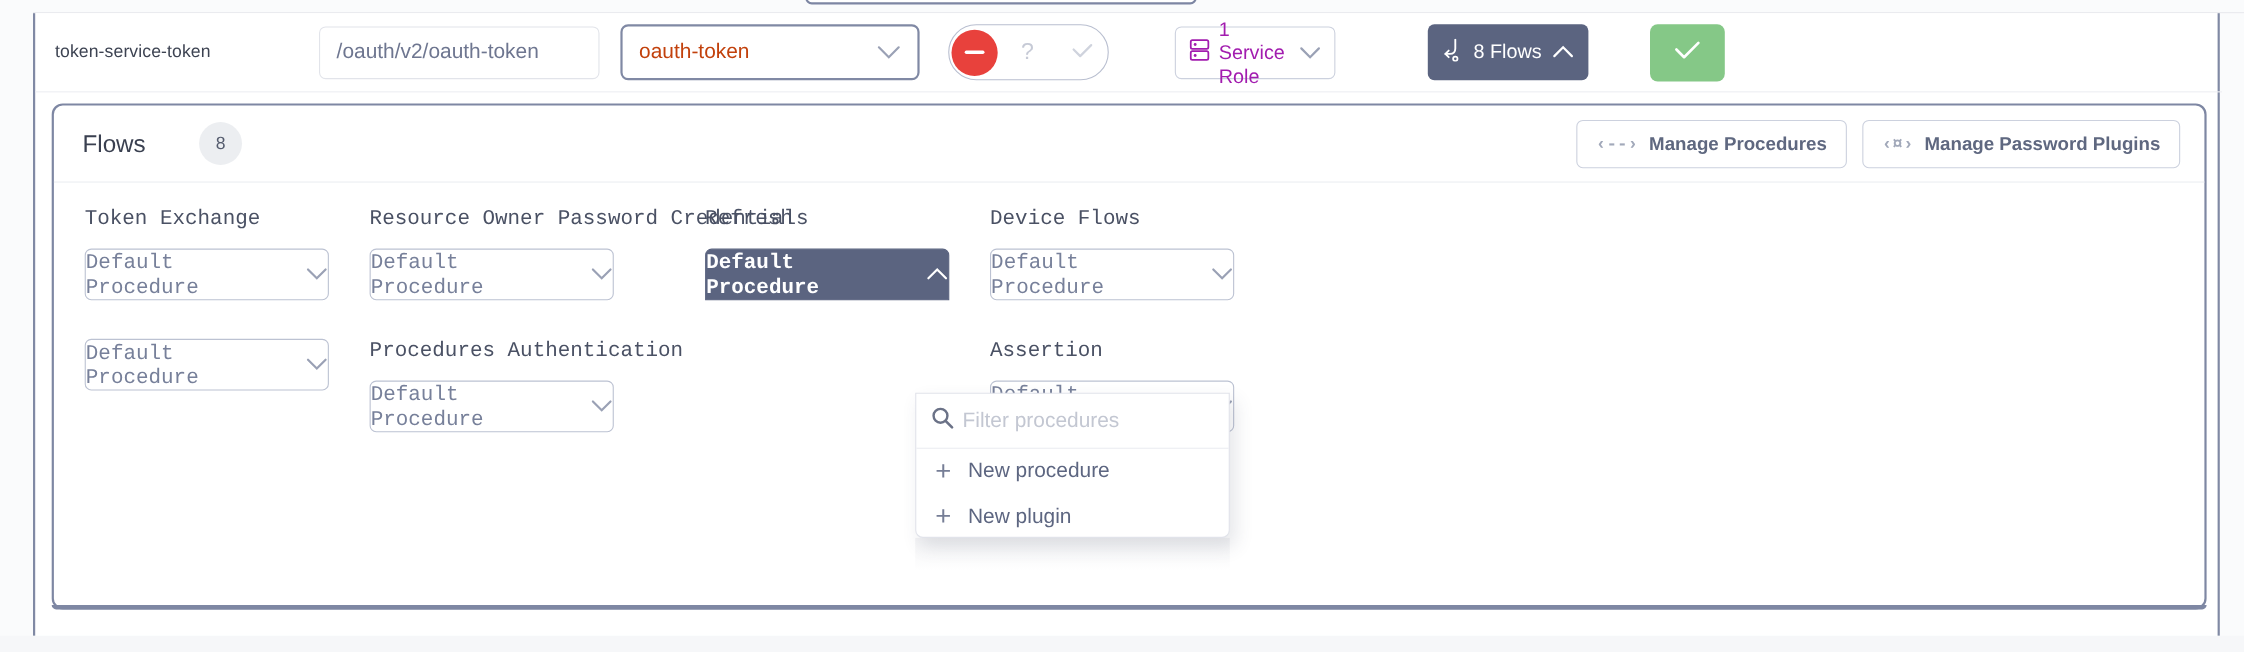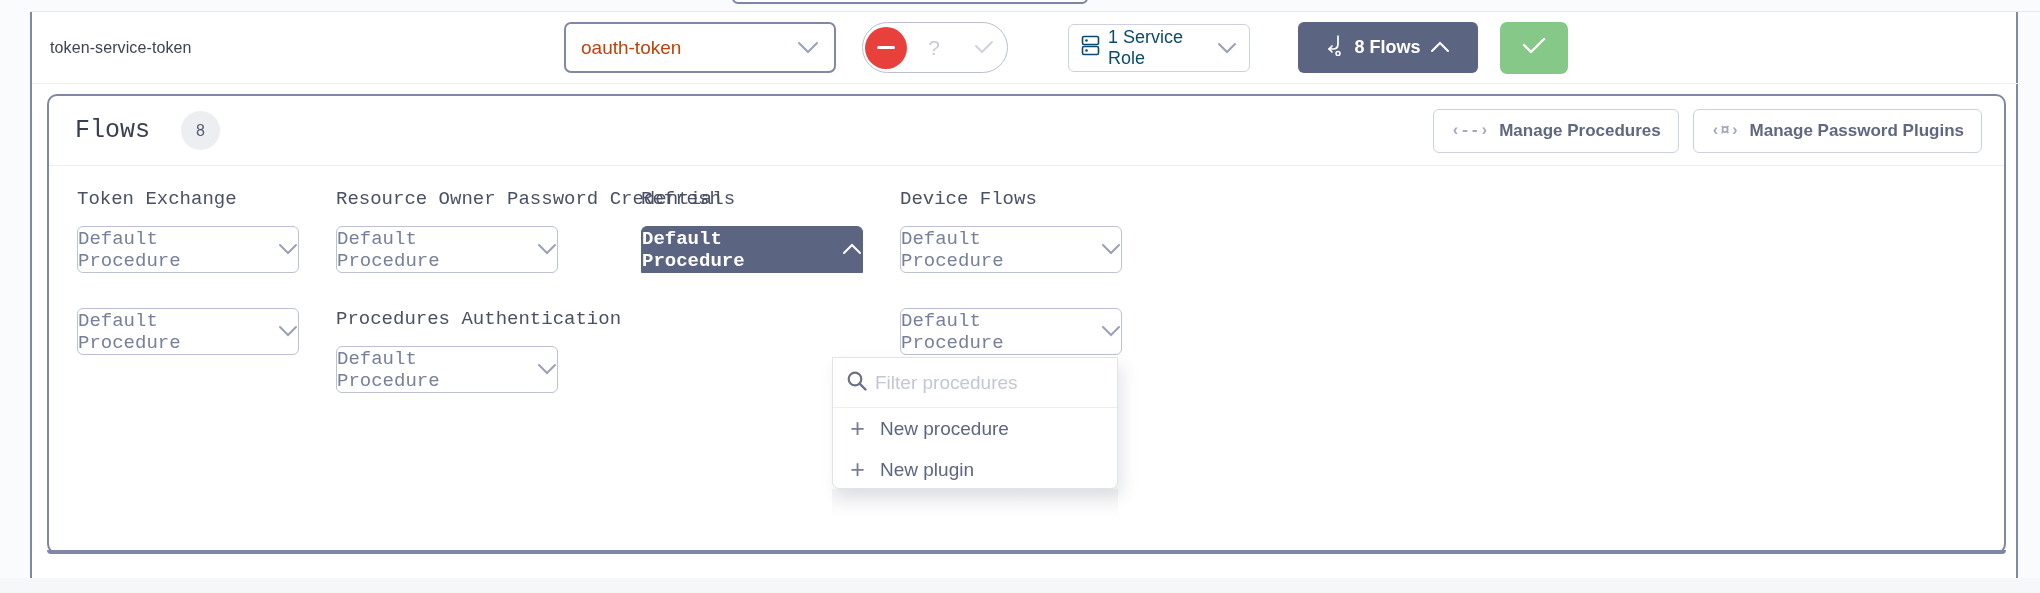--- a/index.html
+++ b/index.html
@@ -115,41 +115,41 @@
   }
   .tri-ok {
     width: 46px;
     text-align: center;
     color: #cfd3dd;
     font-size: 20px;
   }
   .tr-role {
     position: absolute;
     left: 1036px; top: 12px;
-    width: 182px; height: 48px;
+    width: 146px; height: 48px;
     border: 1px solid #ccd1de;
     border-radius: 6px;
     background: #fff;
     display: flex; align-items: center;
     padding: 0 12px;
     gap: 8px;
     font-size: 18px;
-    color: #0c4a6e;
+    color: #a21caf;
   }
   .tr-flows {
     position: absolute;
     left: 1266px; top: 10px;
-    width: 180px; height: 51px;
+    width: 146px; height: 51px;
     border-radius: 6px;
     background: #5b6480;
     display: flex; align-items: center; justify-content: center;
     gap: 9px;
     font-size: 18px;
     color: #ffffff;
-    font-weight: bold;
+    font-weight: normal;
     cursor: pointer;
   }
   .tr-confirm {
     position: absolute;
     left: 1468px; top: 10px;
     width: 68px; height: 52px;
     border-radius: 7px;
     background: #85c887;
     display: flex; align-items: center; justify-content: center;
     cursor: pointer;
@@ -168,23 +168,22 @@
   }
   .flows-head {
     position: relative;
     height: 70px;
     border-bottom: 1px solid #eceef2;
     display: flex; align-items: center;
   }
   .flows-title {
     position: absolute;
     left: 26px;
-    font-size: 25px;
+    font-size: 22px;
     color: #3a4050;
-    font-family: Liberation Mono, monospace;
   }
   .flows-badge {
     position: absolute;
     left: 132px;
     width: 39px; height: 39px;
     border-radius: 50%;
     background: #eceef1;
     display: flex; align-items: center; justify-content: center;
     font-size: 16px;
     color: #555c6e;
@@ -318,20 +317,23 @@
 
   <div class="top-stub"></div>
   <div class="top-hairline"></div>
 
   <div class="outer-card">
 
     <div class="toprow">
 
       <div class="tr-name">token-service-token</div>
 
+      <div class="tr-path">
+        <span>/oauth/v2/oauth-token</span>
+      </div>
 
       <div class="tr-select">
         <span>oauth-token</span>
         <span class="chev">
           <svg width="22" height="14" viewBox="0 0 22 14">
               <path d="M2 2 L11 11 L20 2" stroke="currentColor" stroke-width="2" fill="none" stroke-linecap="round"></path>
             </svg>
         </span>
       </div>
 
@@ -470,20 +472,21 @@
               <span>Default Procedure</span>
               <span class="chev">
                 <svg width="20" height="13" viewBox="0 0 20 13">
                     <path d="M2 2 L10 10 L18 2" stroke="currentColor" stroke-width="2" fill="none" stroke-linecap="round"></path>
                   </svg>
               </span>
             </div>
           </div>
           <div class="cell"></div>
           <div class="cell">
+            <div class="cell-label">Assertion</div>
             <div class="proc-btn">
               <span>Default Procedure</span>
               <span class="chev">
                 <svg width="20" height="13" viewBox="0 0 20 13">
                     <path d="M2 2 L10 10 L18 2" stroke="currentColor" stroke-width="2" fill="none" stroke-linecap="round"></path>
                   </svg>
               </span>
             </div>
           </div>
         </div>

